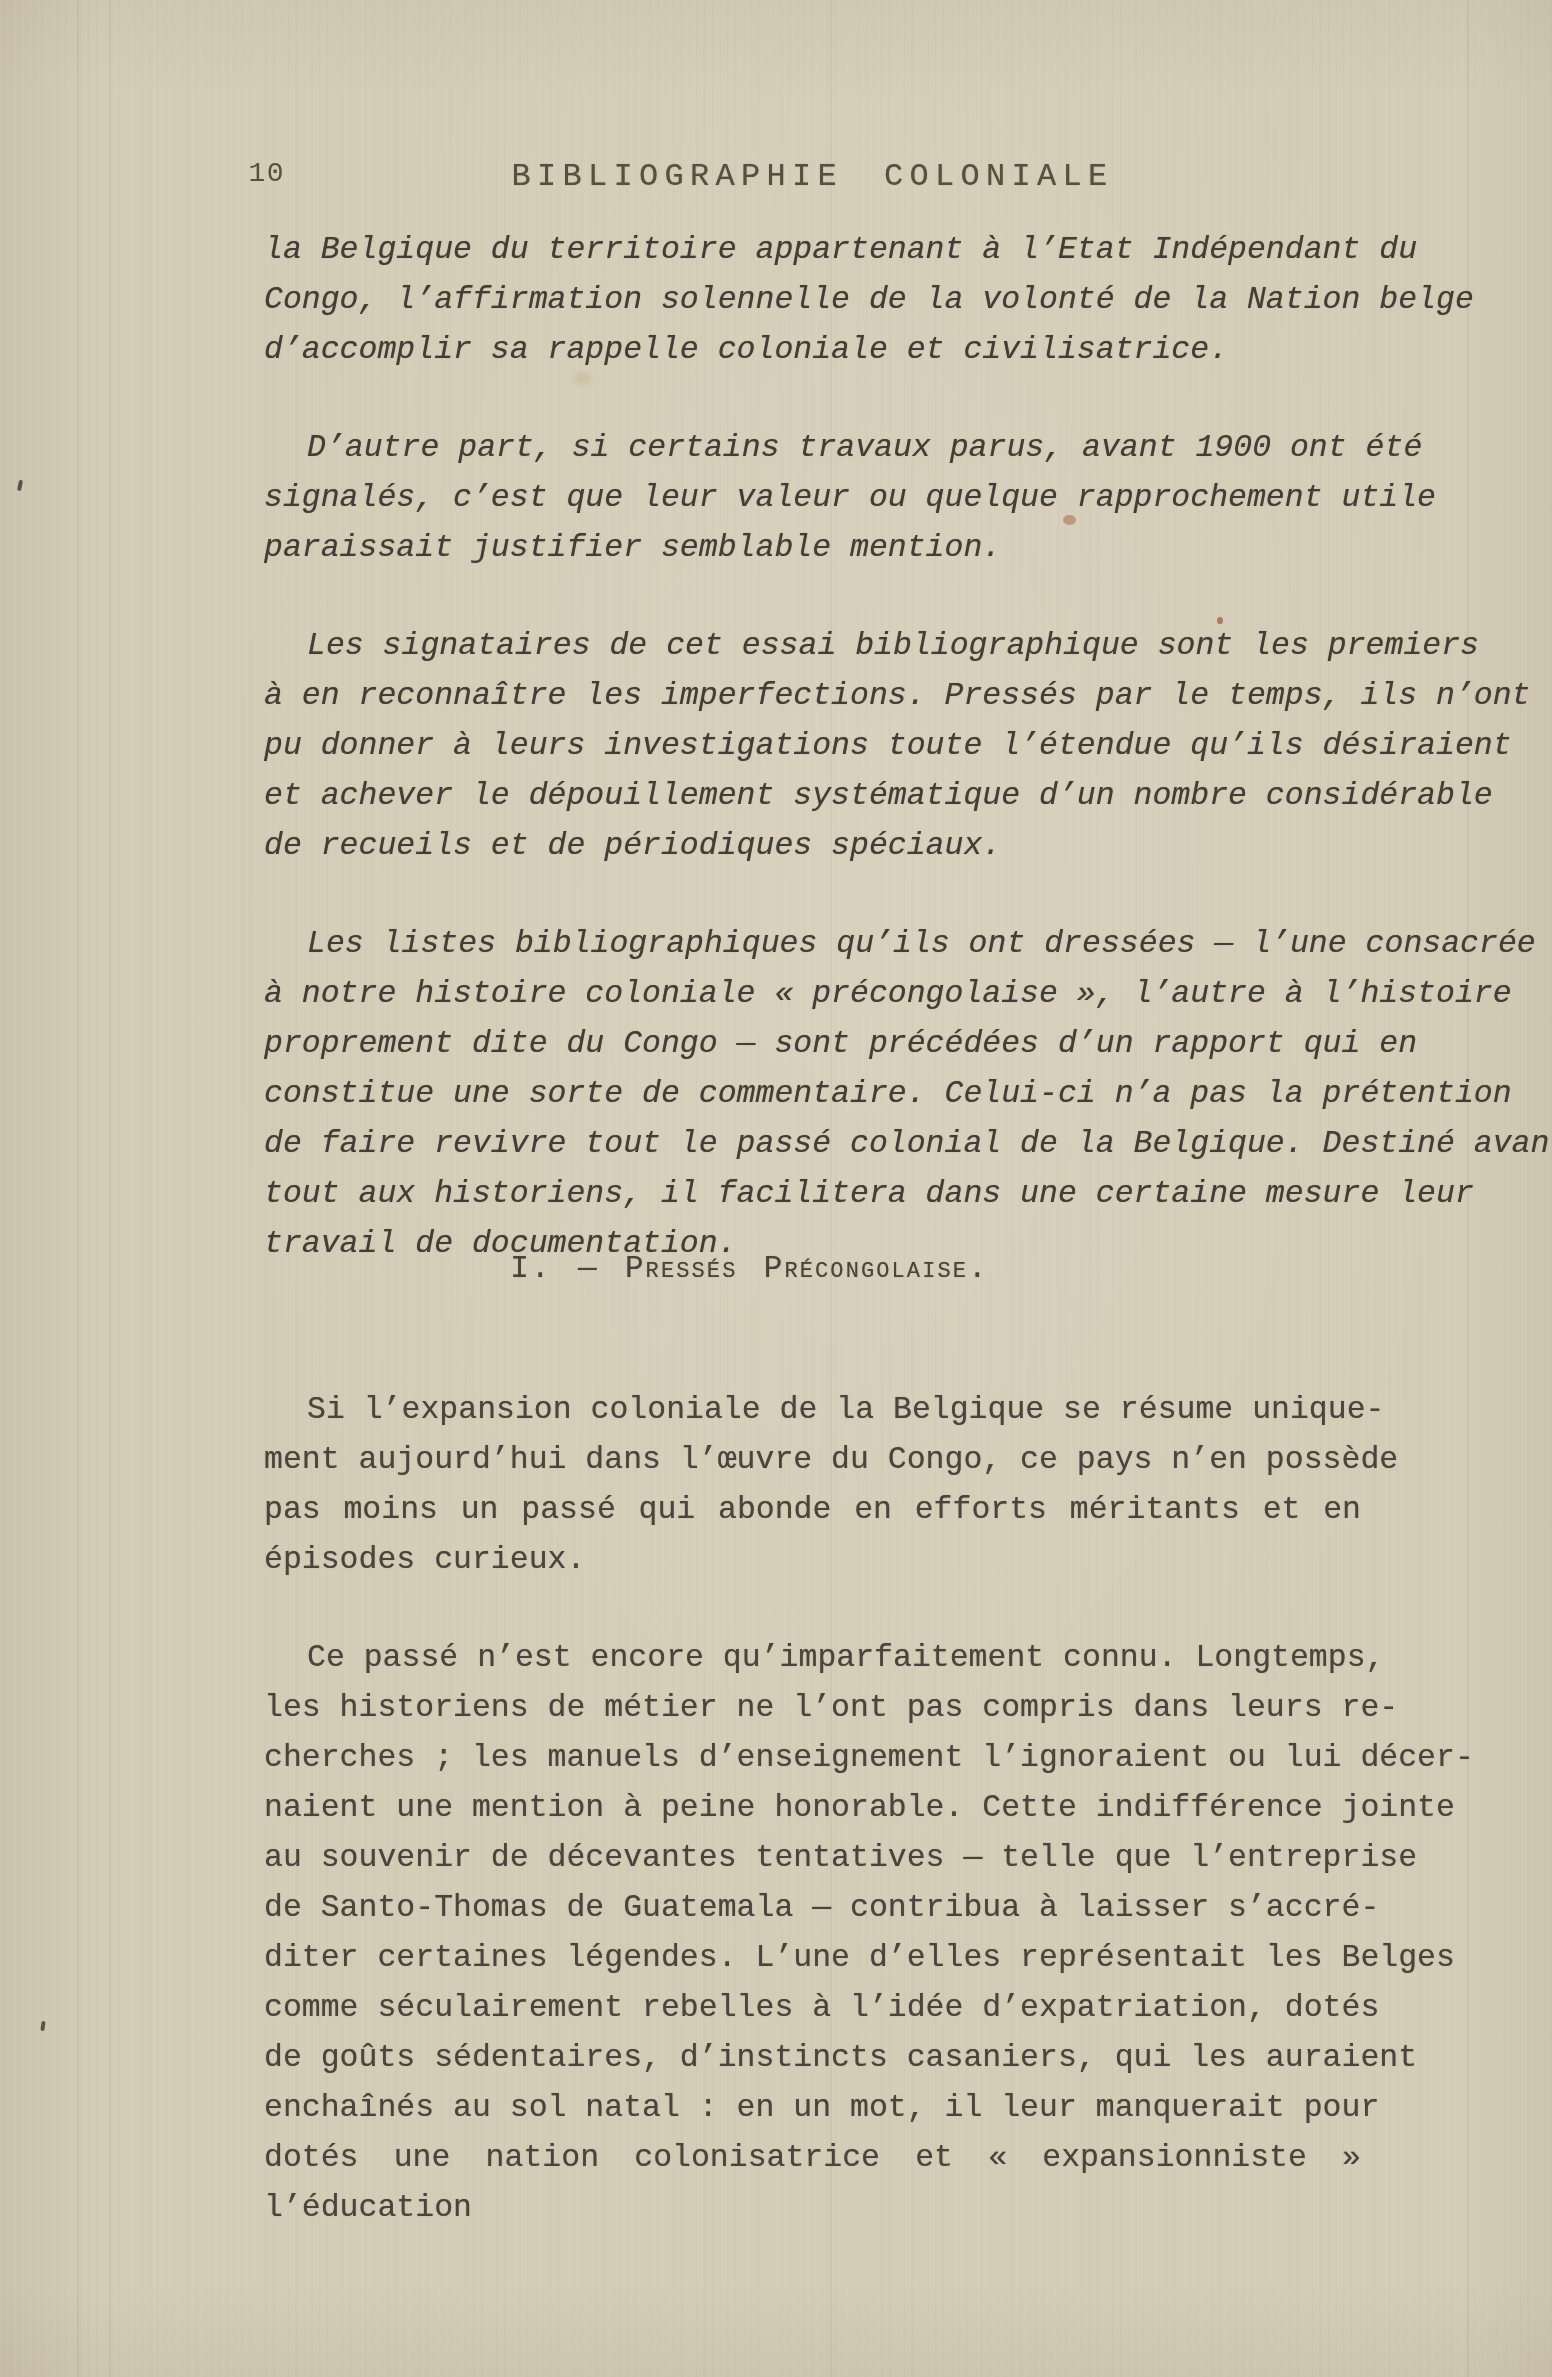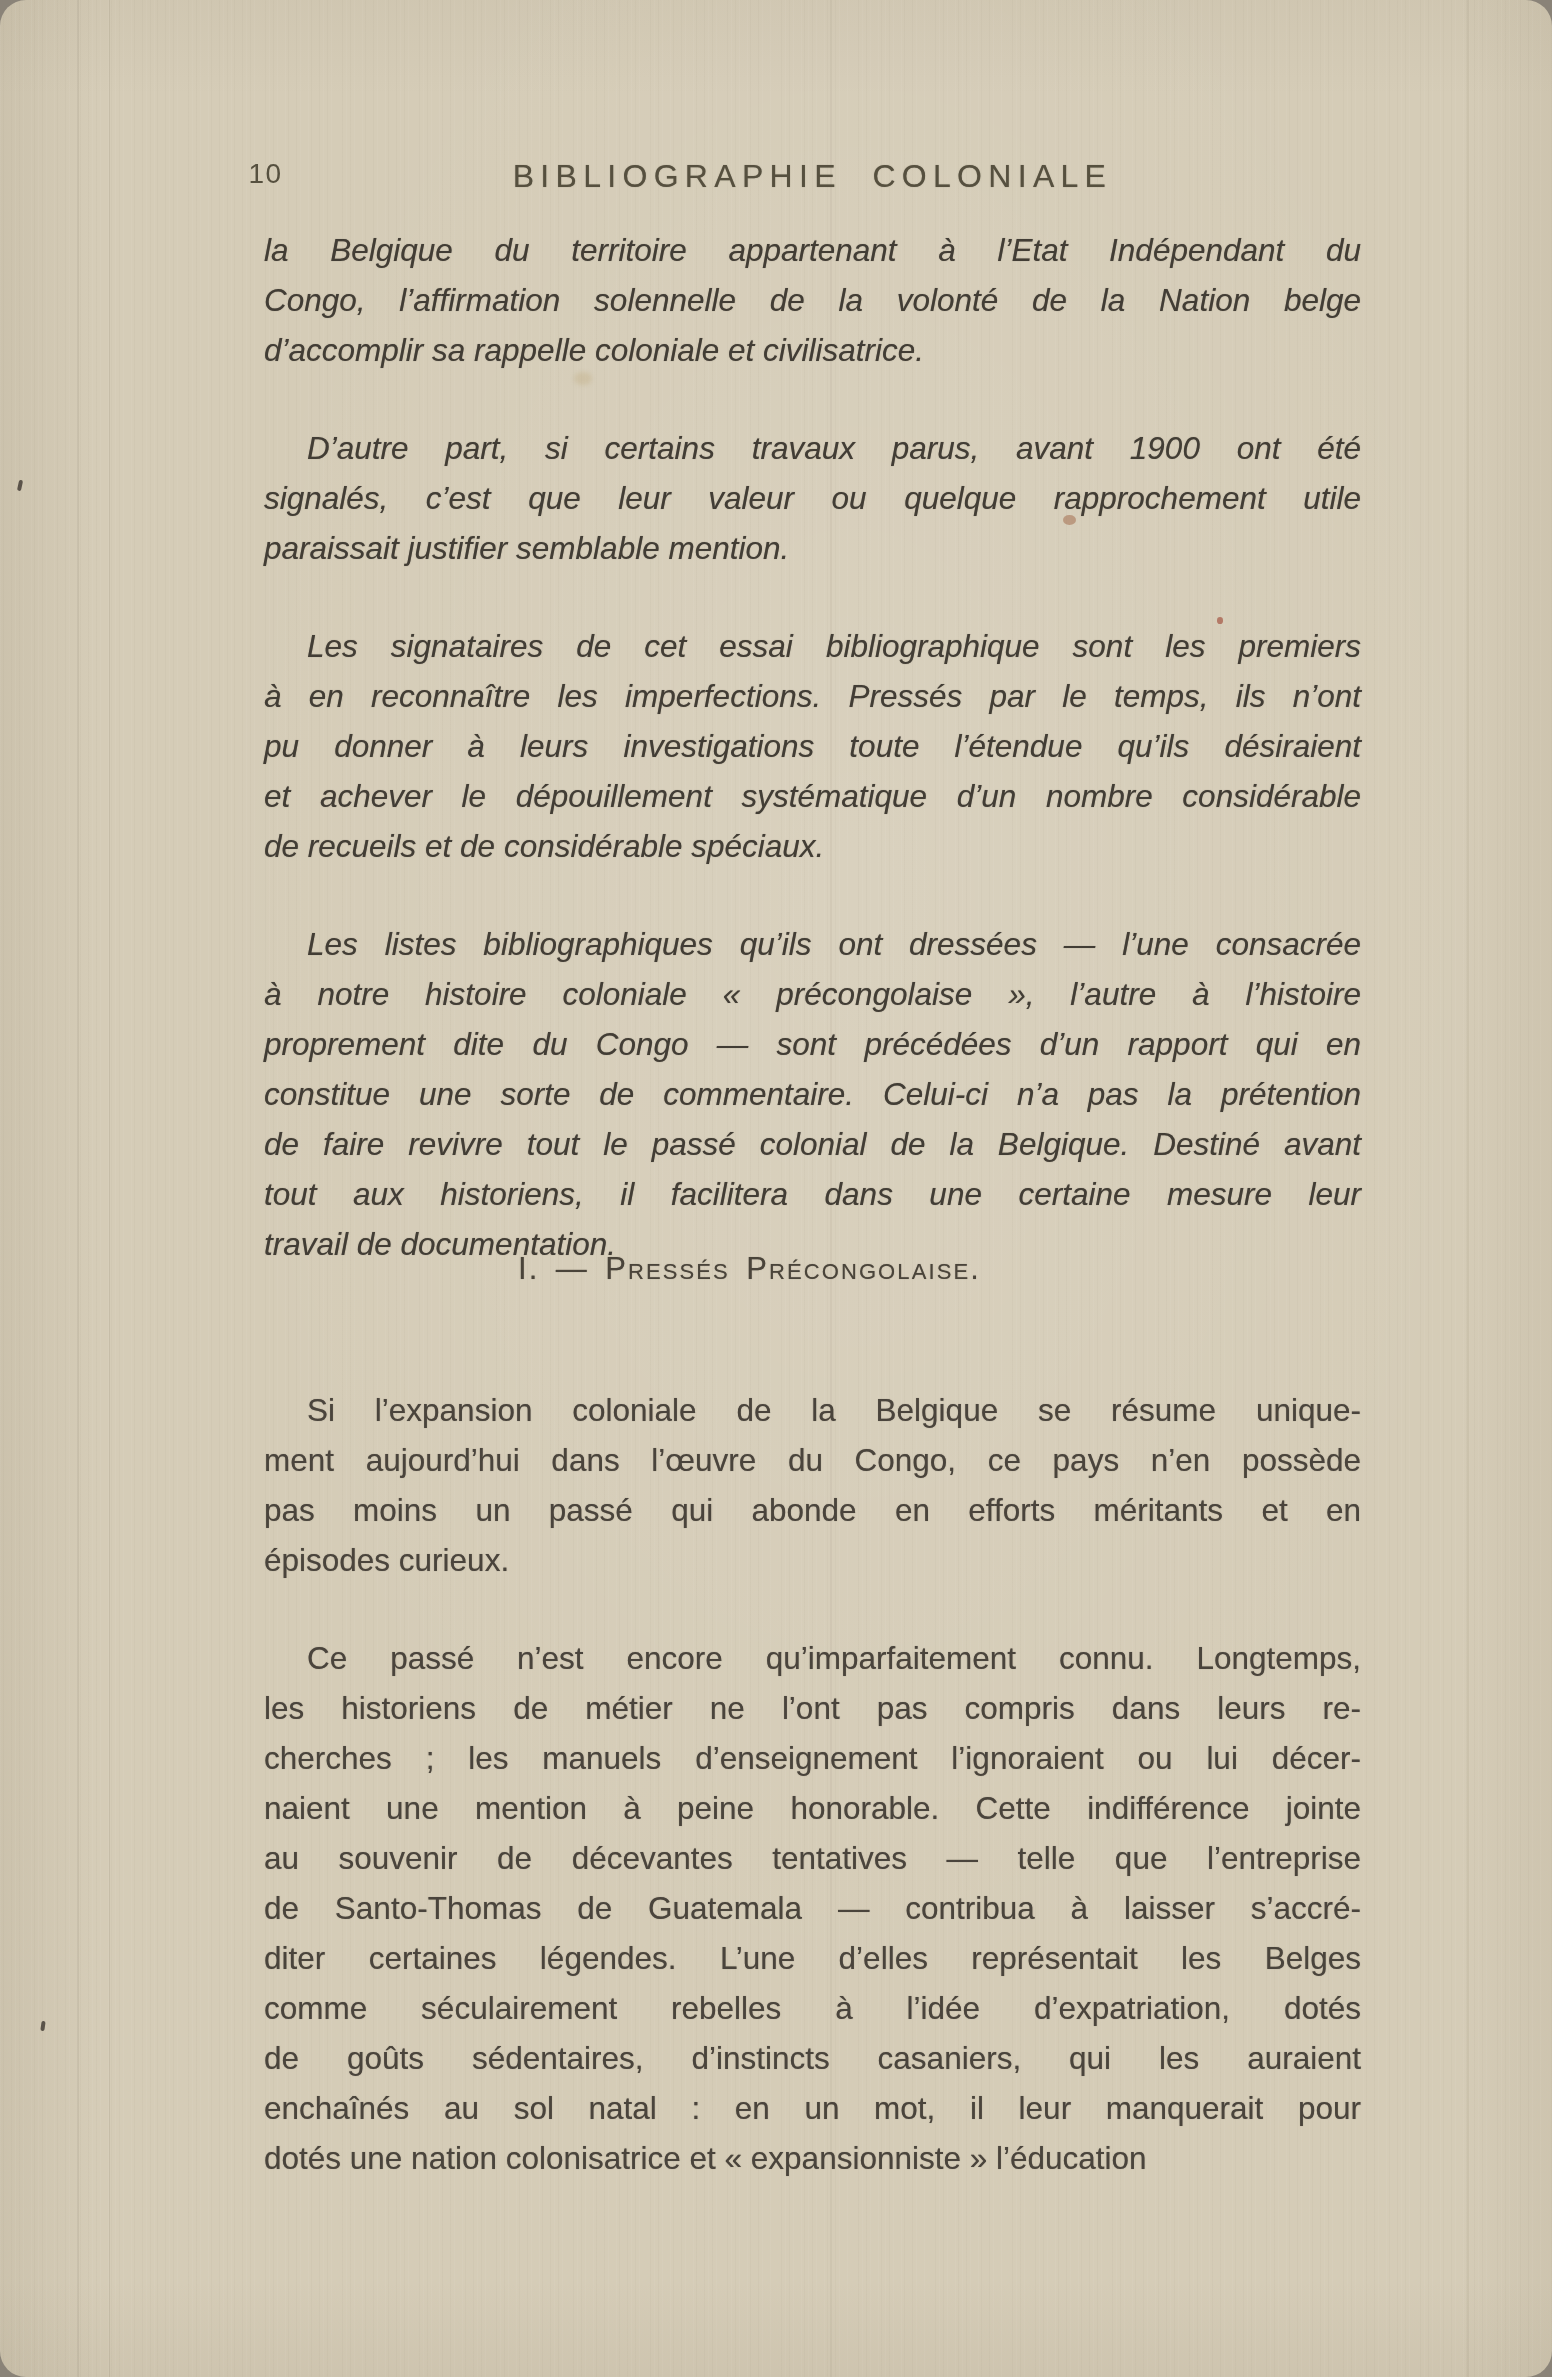--- a/index.html
+++ b/index.html
@@ -5,23 +5,22 @@
   html,body{margin:0;padding:0;background:#8a8378;}
   #page{
     position:relative;
     width:1552px;height:2377px;
     overflow:hidden;
     background:
       radial-gradient(ellipse at 55% 38%, rgba(255,255,255,0.10) 0%, rgba(255,255,255,0) 55%),
       linear-gradient(90deg, rgba(120,106,80,0.10) 0%, rgba(120,106,80,0) 6%, rgba(120,106,80,0) 94%, rgba(120,106,80,0.08) 100%),
       linear-gradient(180deg, rgba(120,106,80,0.06) 0%, rgba(120,106,80,0) 4%, rgba(120,106,80,0) 96%, rgba(120,106,80,0.08) 100%),
       var(--paper, #d5ccb7);
-    font-family:Liberation Sans, sans-serif;
+    font-family:Liberation Mono, monospace;
     color:var(--ink,#45403a);
-    border-radius:26px;
   }
   
   .grain{
     position:absolute;inset:0;pointer-events:none;
     background:
       repeating-linear-gradient(90deg,
         rgba(255,255,255,0.045) 0px, rgba(255,255,255,0.045) 0.7px,
         rgba(0,0,0,0) 0.7px, rgba(0,0,0,0) 3.5px,
         rgba(98,88,66,0.035) 3.5px, rgba(98,88,66,0.035) 4.2px,
         rgba(0,0,0,0) 4.2px, rgba(0,0,0,0) 7.7px);
@@ -102,21 +101,21 @@
     <div class="para indent">
         <div class="line">D’autre part, si certains travaux parus, avant 1900 ont été</div>
         <div class="line">signalés, c’est que leur valeur ou quelque rapprochement utile</div>
         <div class="line final">paraissait justifier semblable mention.</div>
       </div>
     <div class="para indent">
         <div class="line">Les signataires de cet essai bibliographique sont les premiers</div>
         <div class="line">à en reconnaître les imperfections. Pressés par le temps, ils n’ont</div>
         <div class="line">pu donner à leurs investigations toute l’étendue qu’ils désiraient</div>
         <div class="line">et achever le dépouillement systématique d’un nombre considérable</div>
-        <div class="line final">de recueils et de considérable spéciaux.</div>
+        <div class="line final">de recueils et de périodiques spéciaux.</div>
       </div>
     <div class="para indent">
         <div class="line">Les listes bibliographiques qu’ils ont dressées — l’une consacrée</div>
         <div class="line">à notre histoire coloniale « précongolaise », l’autre à l’histoire</div>
         <div class="line">proprement dite du Congo — sont précédées d’un rapport qui en</div>
         <div class="line">constitue une sorte de commentaire. Celui-ci n’a pas la prétention</div>
         <div class="line">de faire revivre tout le passé colonial de la Belgique. Destiné avant</div>
         <div class="line">tout aux historiens, il facilitera dans une certaine mesure leur</div>
         <div class="line final">travail de documentation.</div>
       </div>

